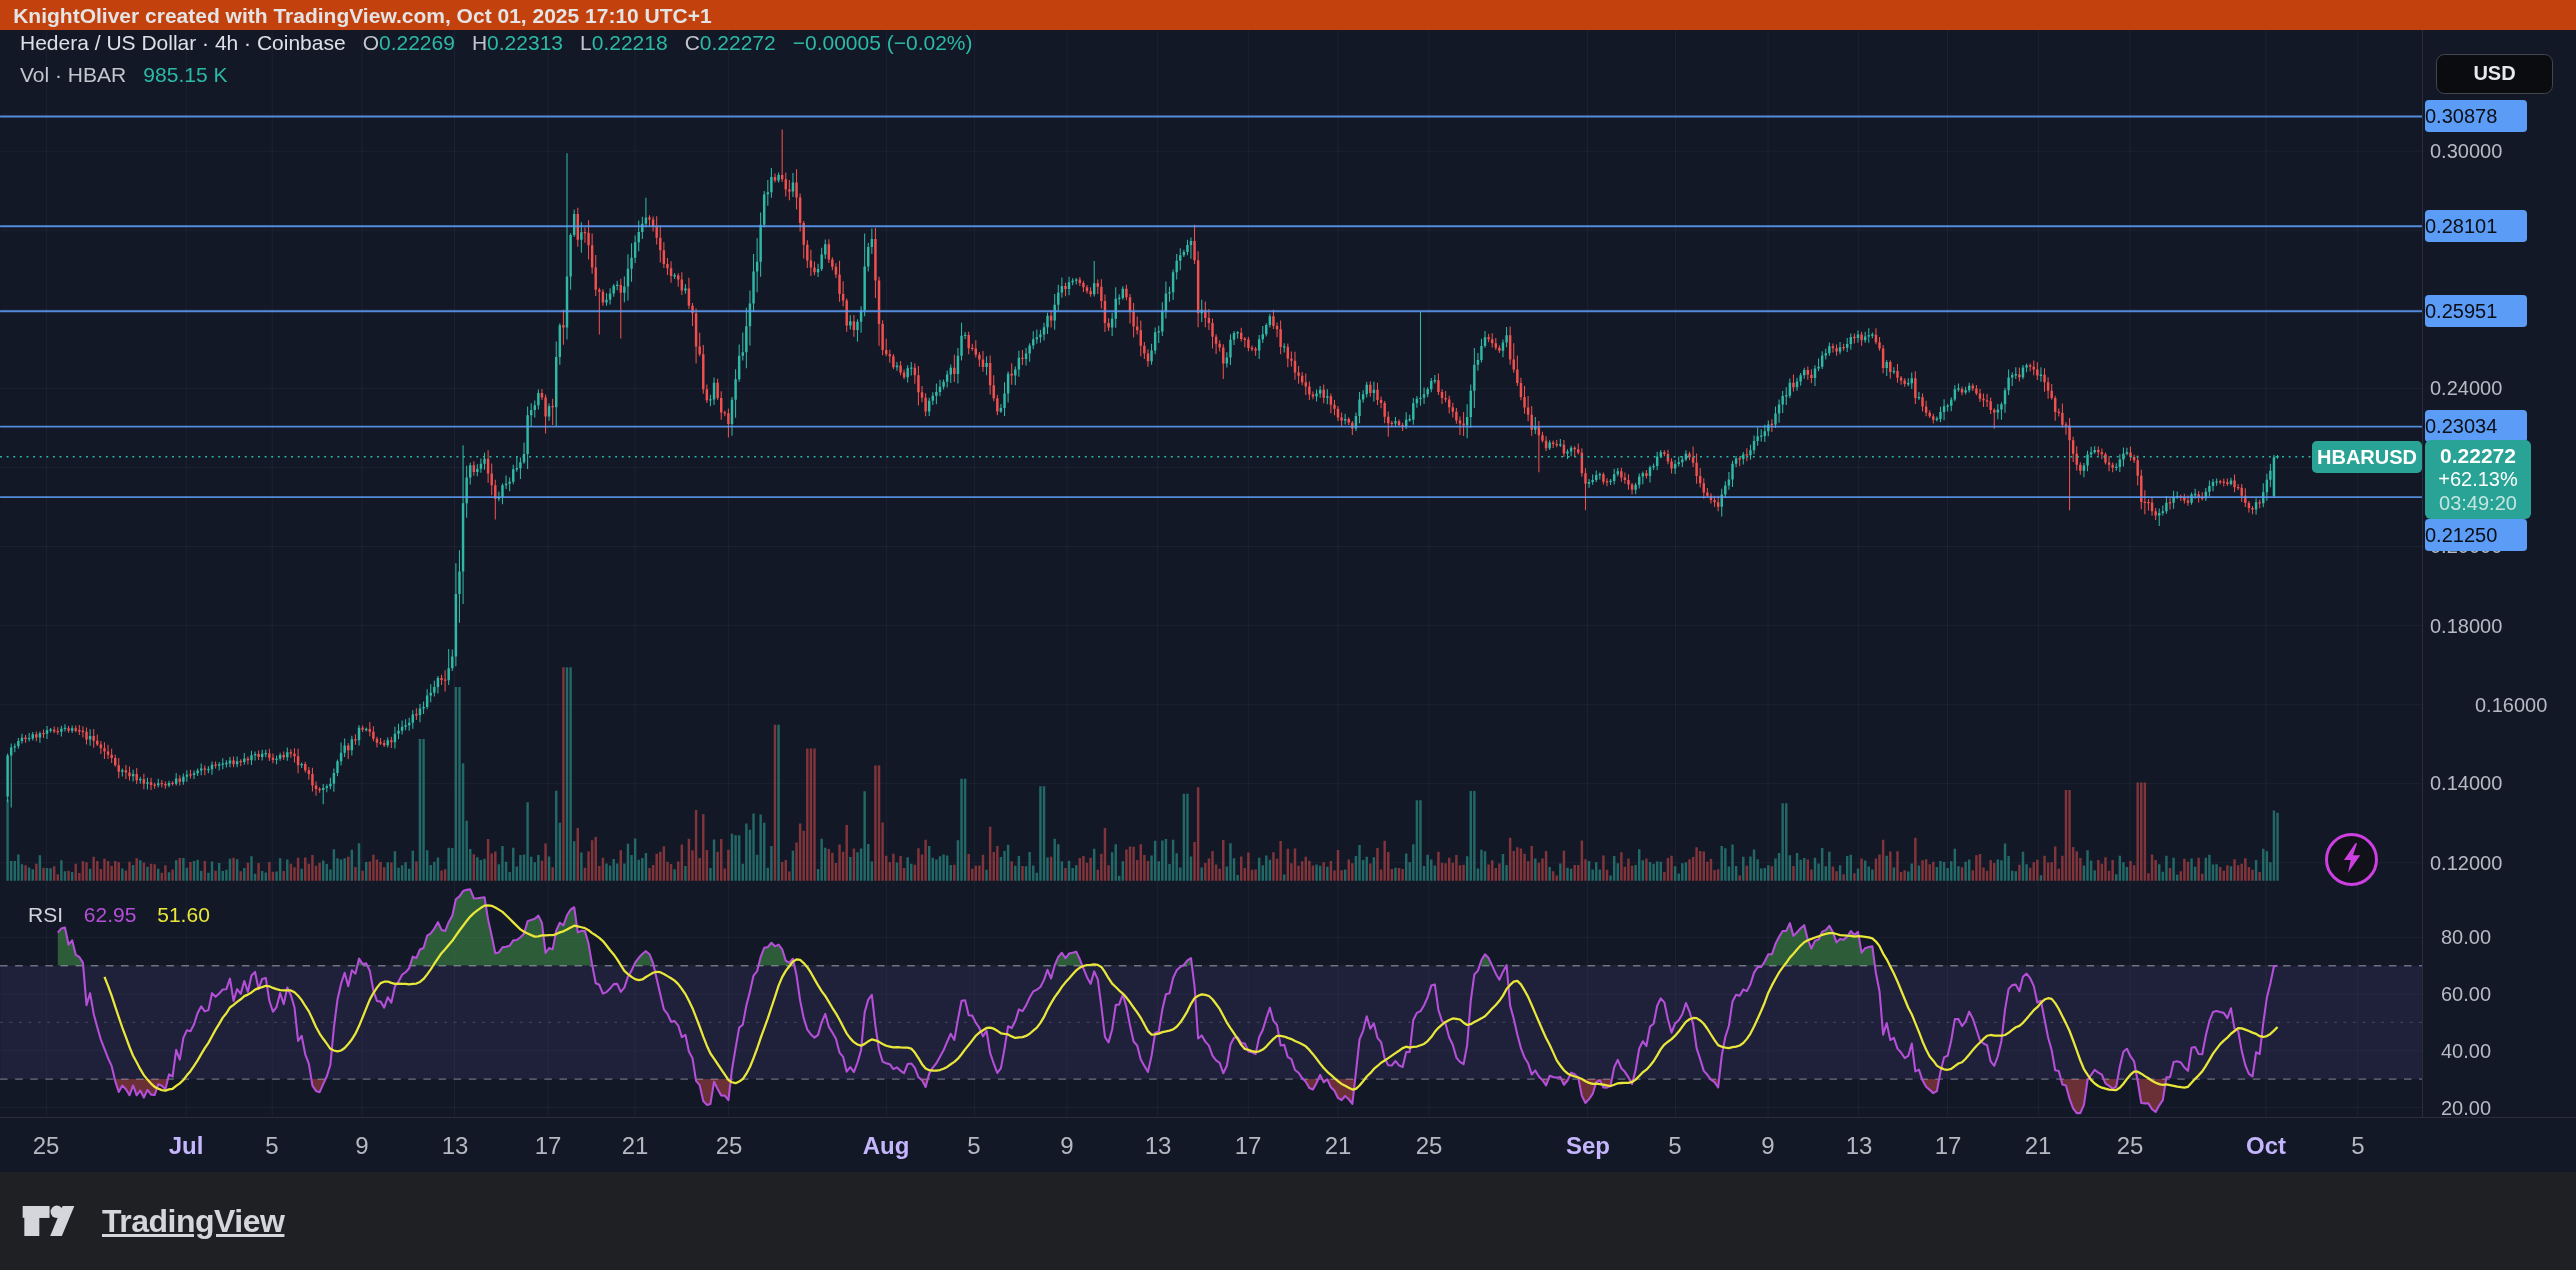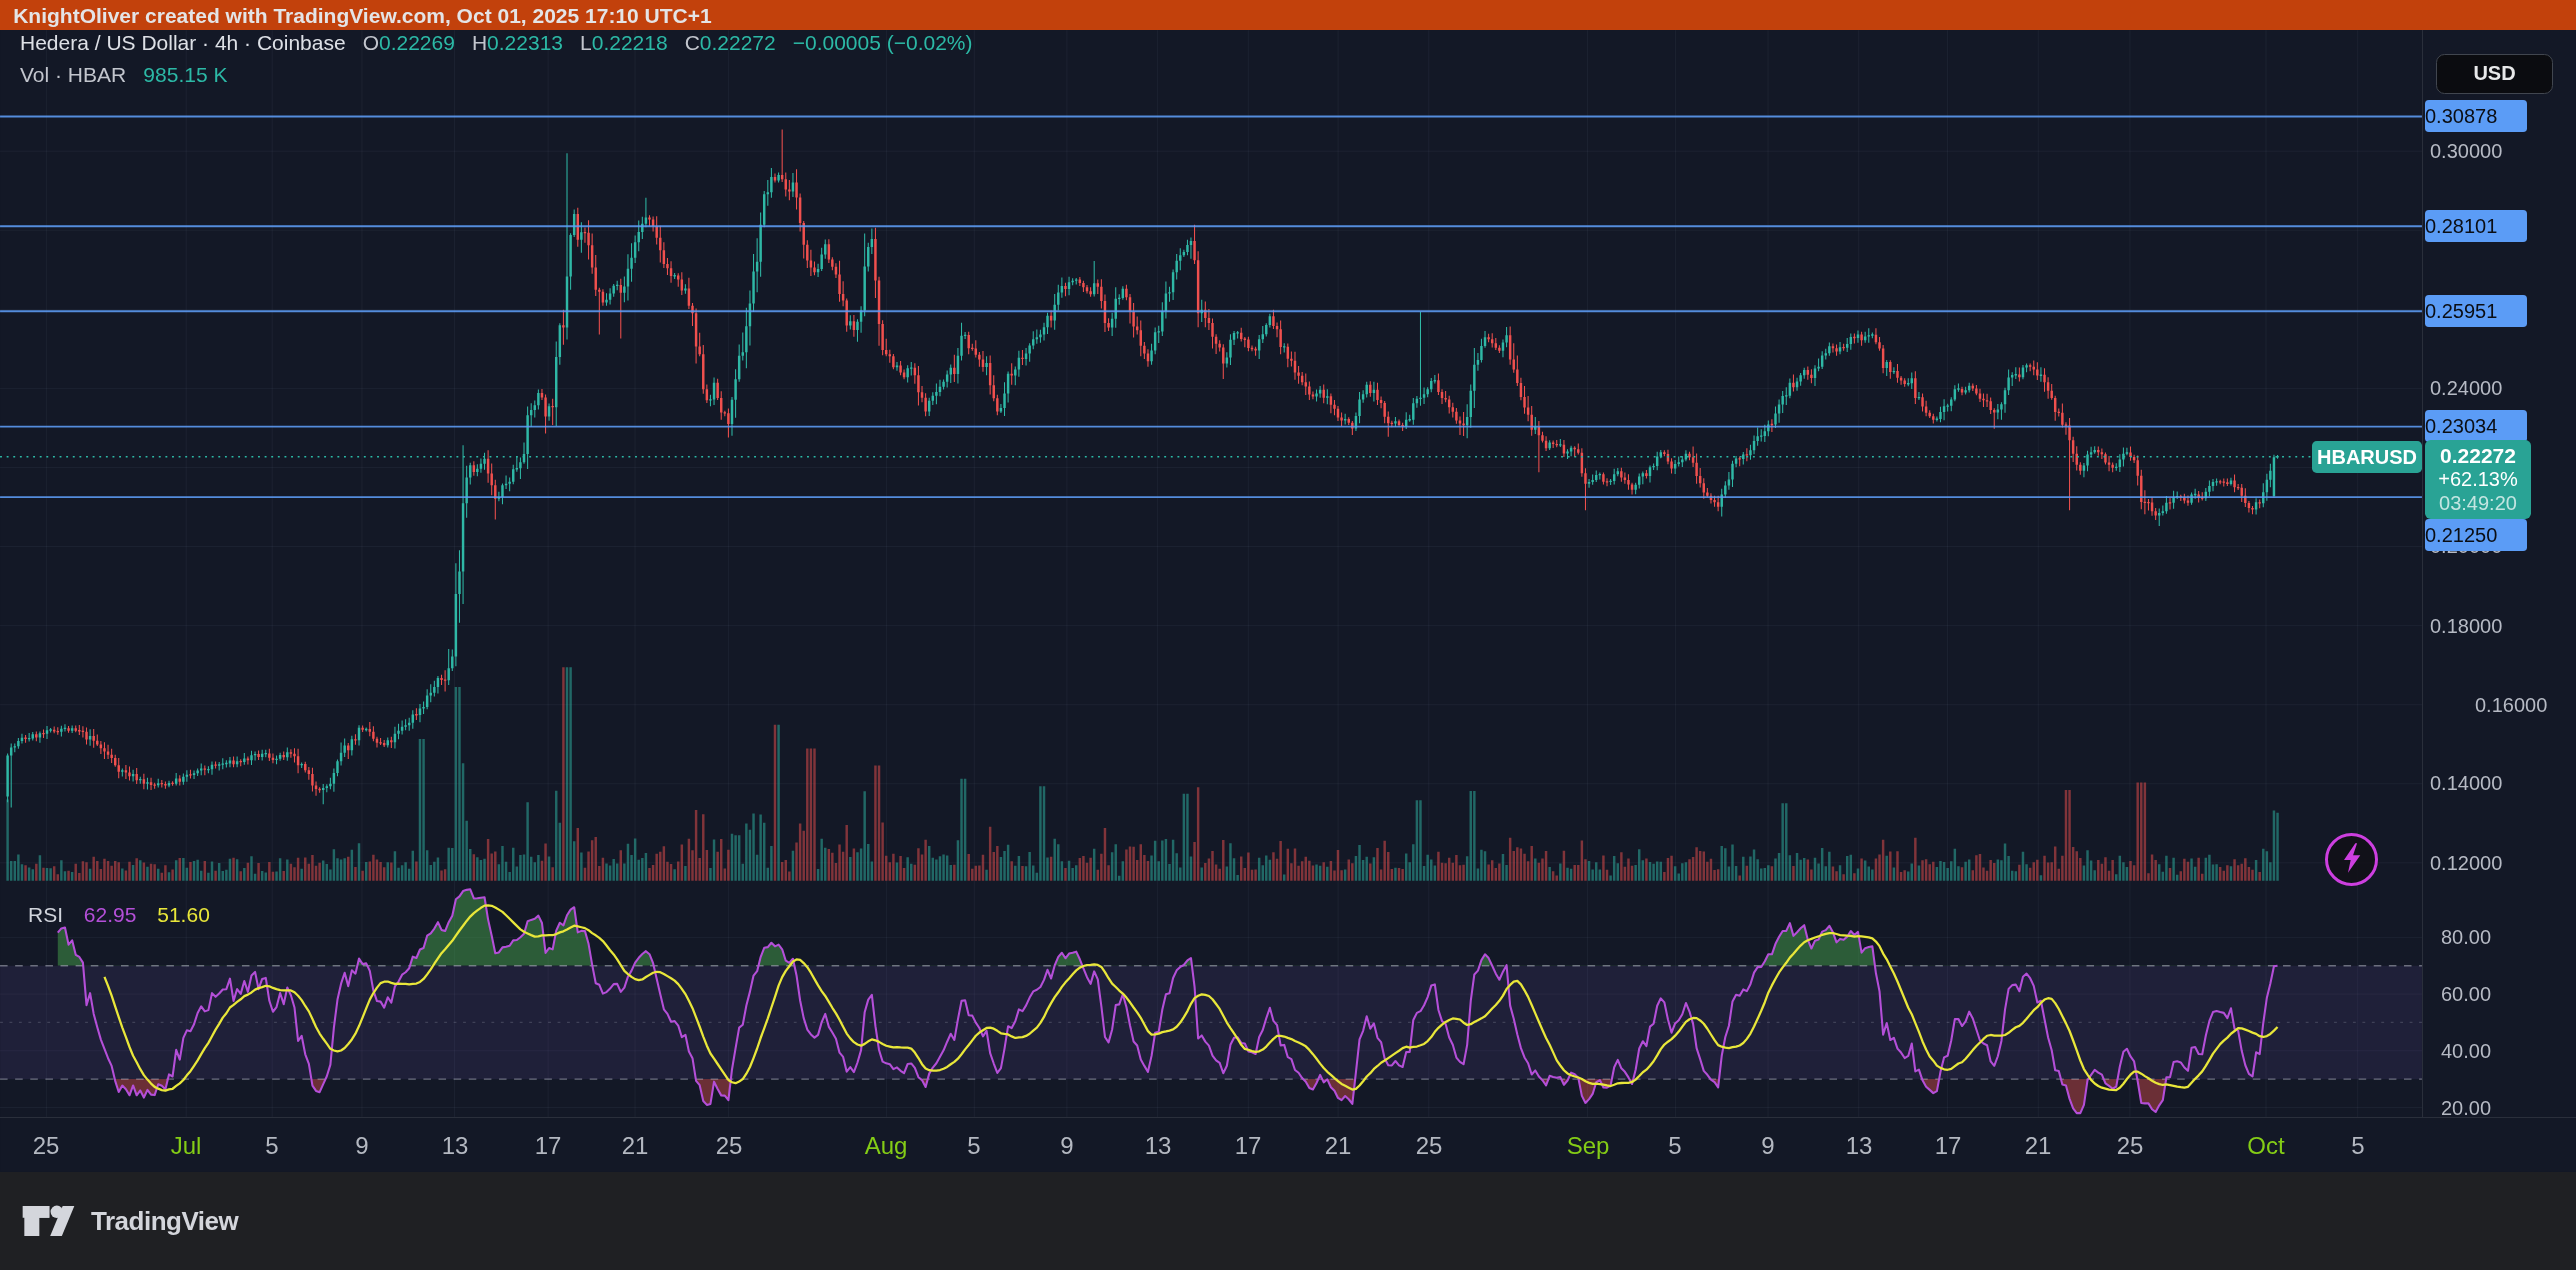--- a/index.html
+++ b/index.html
@@ -3,21 +3,21 @@
 <meta charset="utf-8">
 <style>
   html,body{margin:0;padding:0;background:#101114;}
   .stage{position:relative;width:2576px;height:1270px;overflow:hidden;
          font-family:"Liberation Sans","DejaVu Sans",sans-serif;background:#131826;}
   .topbar{position:absolute;left:0;top:0;width:2576px;height:30px;background:#c2410c;z-index:6;}
   .watermark{position:absolute;left:13.2px;top:3.8px;font-size:21px;font-weight:700;color:#e4e4e6;white-space:nowrap;}
   .bottombar{position:absolute;left:0;top:1172px;width:2576px;height:98px;background:#1f2023;z-index:6;display:flex;align-items:center;}
   .tvlogo{display:flex;align-items:center;margin-left:21px;cursor:pointer;}
   .tvlogo svg{display:block;}
-  .tvlogo .lgtext{margin-left:15px;font-size:26px;font-weight:700;color:#d4d6dc;letter-spacing:-0.5px;}
+  .tvlogo .lgtext{margin-left:26px;font-size:32px;font-weight:700;color:#d4d6dc;letter-spacing:-0.5px;text-decoration:underline;}
   svg#plot{position:absolute;left:0;top:0;z-index:1;}
   .legend1{position:absolute;left:20px;top:31px;z-index:5;font-size:21px;white-space:nowrap;display:flex;align-items:baseline;}
   .legend1 .sym{color:#dde0e6;}
   .legend1 .lbl{color:#c2c5cd;margin-left:17px;}
   .legend1 .val{color:#2cb9a6;}
   .legend1 .chg{color:#2cb9a6;margin-left:17px;}
   .legend2{position:absolute;left:20px;top:63px;z-index:5;font-size:21px;white-space:nowrap;}
   .legend2 .lbl{color:#c2c5cd;}
   .legend2 .val{color:#2cb9a6;margin-left:11.3px;}
   .rsilegend{position:absolute;left:28px;top:903px;z-index:5;font-size:21px;white-space:nowrap;}
@@ -31,21 +31,21 @@
   .pricebox{position:absolute;left:2425px;top:440px;width:106px;background:#29a395;border-radius:5.7px;
         z-index:5;text-align:center;padding:3.8px 0;color:#fff;}
   .pricebox .p{font-size:21px;font-weight:600;line-height:24.6px;}
   .pricebox .c{font-size:20px;line-height:23.6px;}
   .pricebox .t{font-size:20px;line-height:23.6px;color:rgba(255,255,255,0.72);}
   .symtag{position:absolute;left:2312px;top:441px;width:110px;height:32px;background:#29a395;border-radius:4.7px;
         z-index:5;color:#fff;font-size:20px;font-weight:600;text-align:center;line-height:32px;}
   .usdbtn{position:absolute;left:2436px;top:54px;width:115px;height:38px;background:#0b0c10;border:1.9px solid #41464f;
         border-radius:8.5px;z-index:7;color:#e8e9ea;font-size:20px;font-weight:600;text-align:center;line-height:36px;cursor:pointer;}
   .timelabel{position:absolute;top:1132px;transform:translateX(-50%);font-size:24px;color:#b4b8c1;z-index:3;}
-  .timelabel.bold{color:#84cc16;font-weight:400;}
+  .timelabel.bold{color:#c4b5fd;font-weight:700;}
   .flashbtn{position:absolute;left:2325px;top:833px;width:53px;height:53px;border-radius:50%;
         border:3.8px solid #cd3fe0;background:rgba(18,16,24,0.85);z-index:5;display:flex;align-items:center;justify-content:center;cursor:pointer;box-sizing:border-box;}
   .sep-h{position:absolute;left:0;width:2576px;height:0.9px;background:#2a2f3b;z-index:2;}
   .sep-v{position:absolute;top:30px;height:1087px;width:0.9px;background:#2a2f3b;z-index:2;}
 </style>
 </head>
 <body>
 
 <div class="stage">
 

